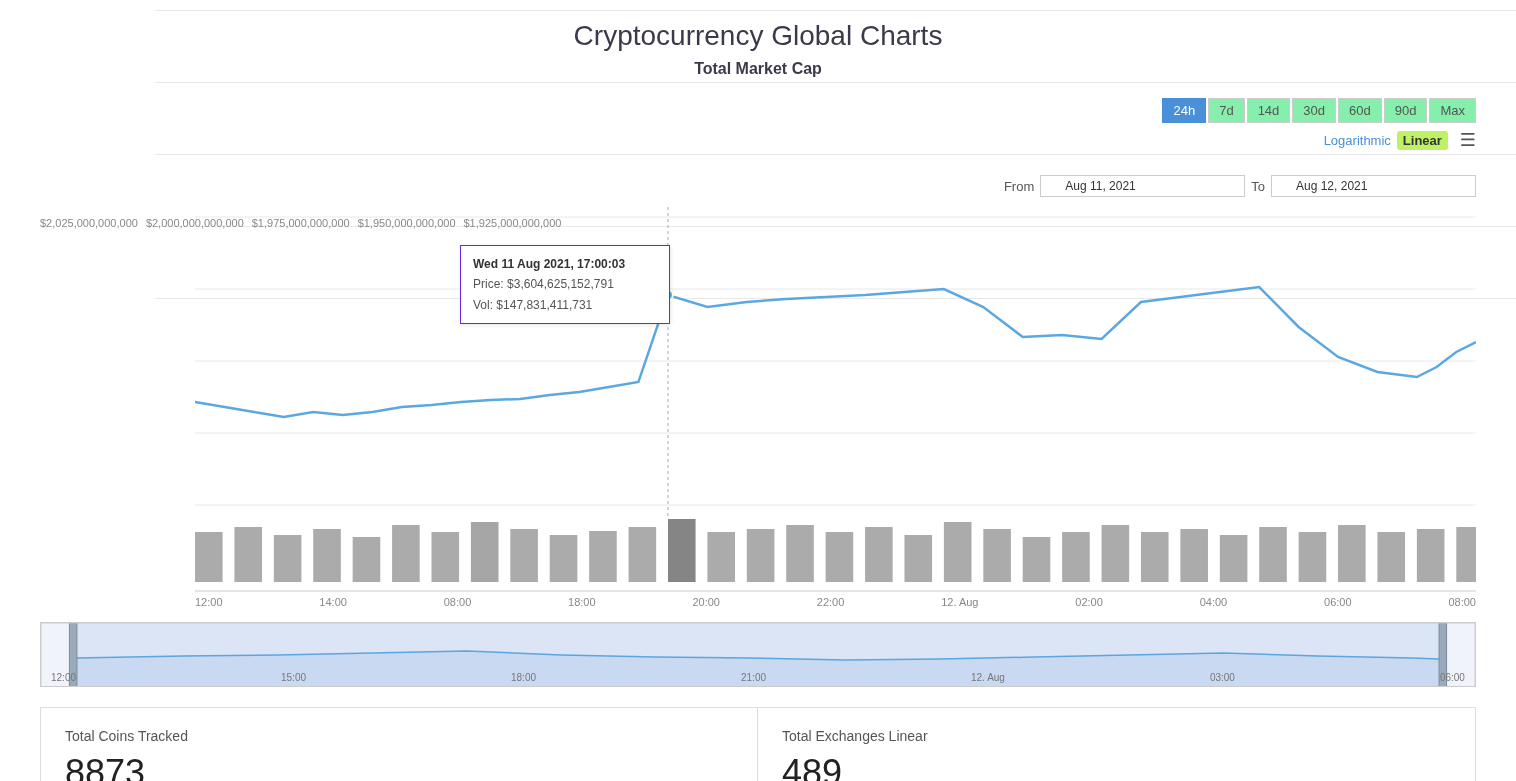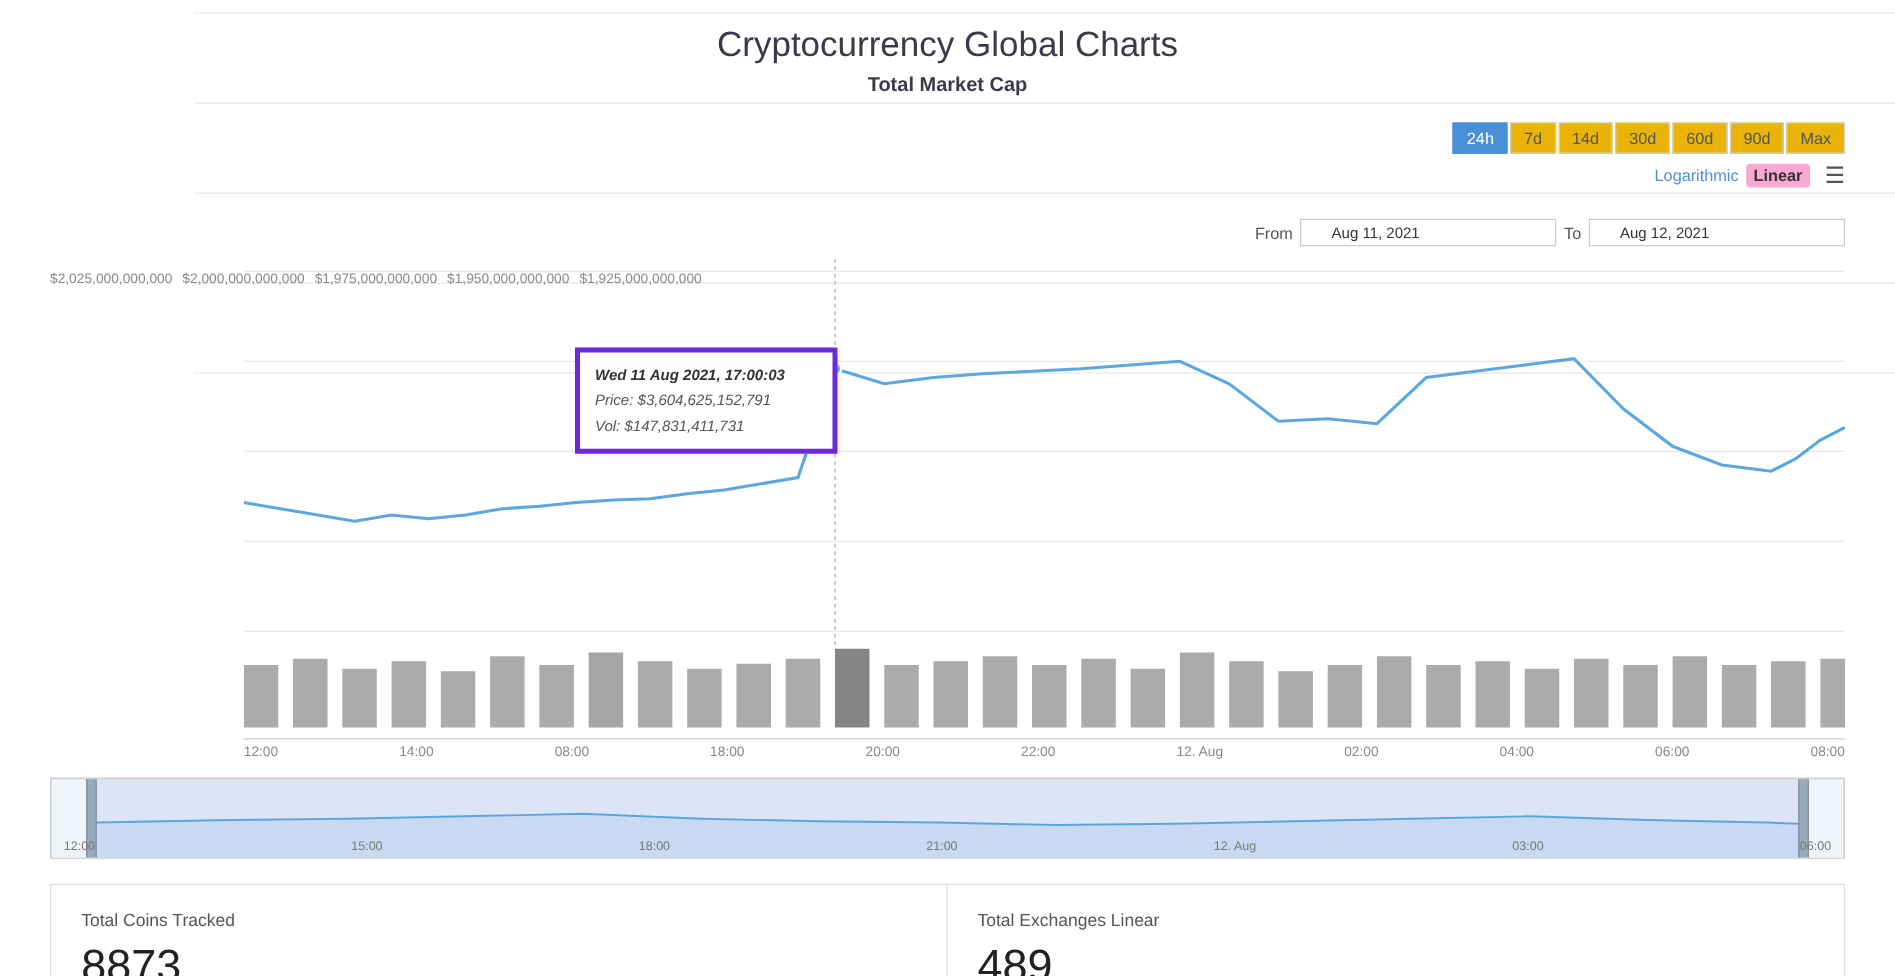--- a/index.html
+++ b/index.html
@@ -4,43 +4,43 @@
   <style>
     * { box-sizing: border-box; margin: 0; padding: 0; }
     body { font-family: Arial, sans-serif; background: #fff; color: #333; }
     .page { max-width: 1516px; margin: 0 auto; padding: 20px 40px; }
     h1 { text-align: center; font-size: 28px; font-weight: 400; color: #3a3a4a; margin-bottom: 8px; }
     h2 { text-align: center; font-size: 16px; font-weight: 600; color: #3a3a4a; margin-bottom: 20px; }
     .chart-controls { display: flex; flex-direction: column; align-items: flex-end; margin-bottom: 10px; }
     .time-buttons { display: flex; gap: 2px; margin-bottom: 6px; }
     .time-btn {
       padding: 4px 10px; font-size: 13px; border: 1px solid #ccc;
-      background: #eab308; cursor: pointer; color: #555;
+      background: #86efac; cursor: pointer; color: #555;
     }
     .time-btn.active { background: #4a90d9; color: #fff; border-color: #4a90d9; }
     .scale-controls { display: flex; align-items: center; gap: 6px; font-size: 13px; color: #555; }
     .scale-btn { background: none; border: none; cursor: pointer; color: #4a90d9; font-size: 13px; }
-    .scale-btn.active { color: #333; font-weight: bold; background: #f9a8d4; padding: 2px 6px; border-radius: 3px; }
+    .scale-btn.active { color: #333; font-weight: bold; background: #bef264; padding: 2px 6px; border-radius: 3px; }
     .menu-icon { font-size: 18px; cursor: pointer; color: #555; margin-left: 6px; }
     .date-range { display: flex; align-items: center; gap: 6px; font-size: 13px; color: #555; margin-top: 24px; }
     .date-input {
       border: 1px solid #ccc; padding: 3px 24px; font-size: 12px; color: #333; background: #fff;
     }
     .chart-area { position: relative; width: 100%; height: 310px; margin-bottom: 0; }
     .y-axis { position: absolute; left: 0; top: 0; height: 100%; width: 155px; display: flex; flex-direction: row; justify-content: flex-start; padding: 10px 0; }
     .y-label { font-size: 11px; color: #888; text-align: right; padding-right: 8px; }
     .chart-plot { position: absolute; left: 155px; right: 0; top: 0; bottom: 0; }
     .grid-lines { position: absolute; left: 155px; right: 0; top: 0; height: 310px; }
     .grid-line { position: absolute; left: 0; right: 0; height: 1px; background: #e8e8e8; }
     svg.main-line { width: 100%; height: 100%; }
     .tooltip-box {
-      position: absolute; left: 265px; top: 71px;
-      background: #fff; border: 4px solid #6d28d9; padding: 8px 12px;
+      position: absolute; left: 265px; top: 38px;
+      background: #fff; border: 1px solid #6d28d9; padding: 8px 12px;
       font-size: 12px; line-height: 1.7; box-shadow: 1px 1px 4px rgba(0,0,0,0.1);
-      z-index: 10; min-width: 210px; font-style: italic;
+      z-index: 10; min-width: 210px;
     }
     .tooltip-date { font-weight: bold; color: #333; }
     .tooltip-price { color: #555; }
     .tooltip-vol { color: #555; }
     .volume-area { position: relative; height: 75px; margin-bottom: 0; }
     .volume-svg { width: 100%; height: 100%; }
     .time-labels { display: flex; justify-content: space-between; padding: 4px 0 4px 155px; font-size: 11px; color: #888; }
     .navigator-area { position: relative; height: 65px; background: #f0f4fa; border: 1px solid #ccc; margin: 10px 0 20px 0; overflow: hidden; }
     .nav-time-labels { position: absolute; bottom: 3px; left: 0; right: 0; display: flex; justify-content: space-between; padding: 0 10px; font-size: 10px; color: #777; }
     .stats-grid { display: grid; grid-template-columns: 1fr 1fr; gap: 0; margin-top: 0; }

